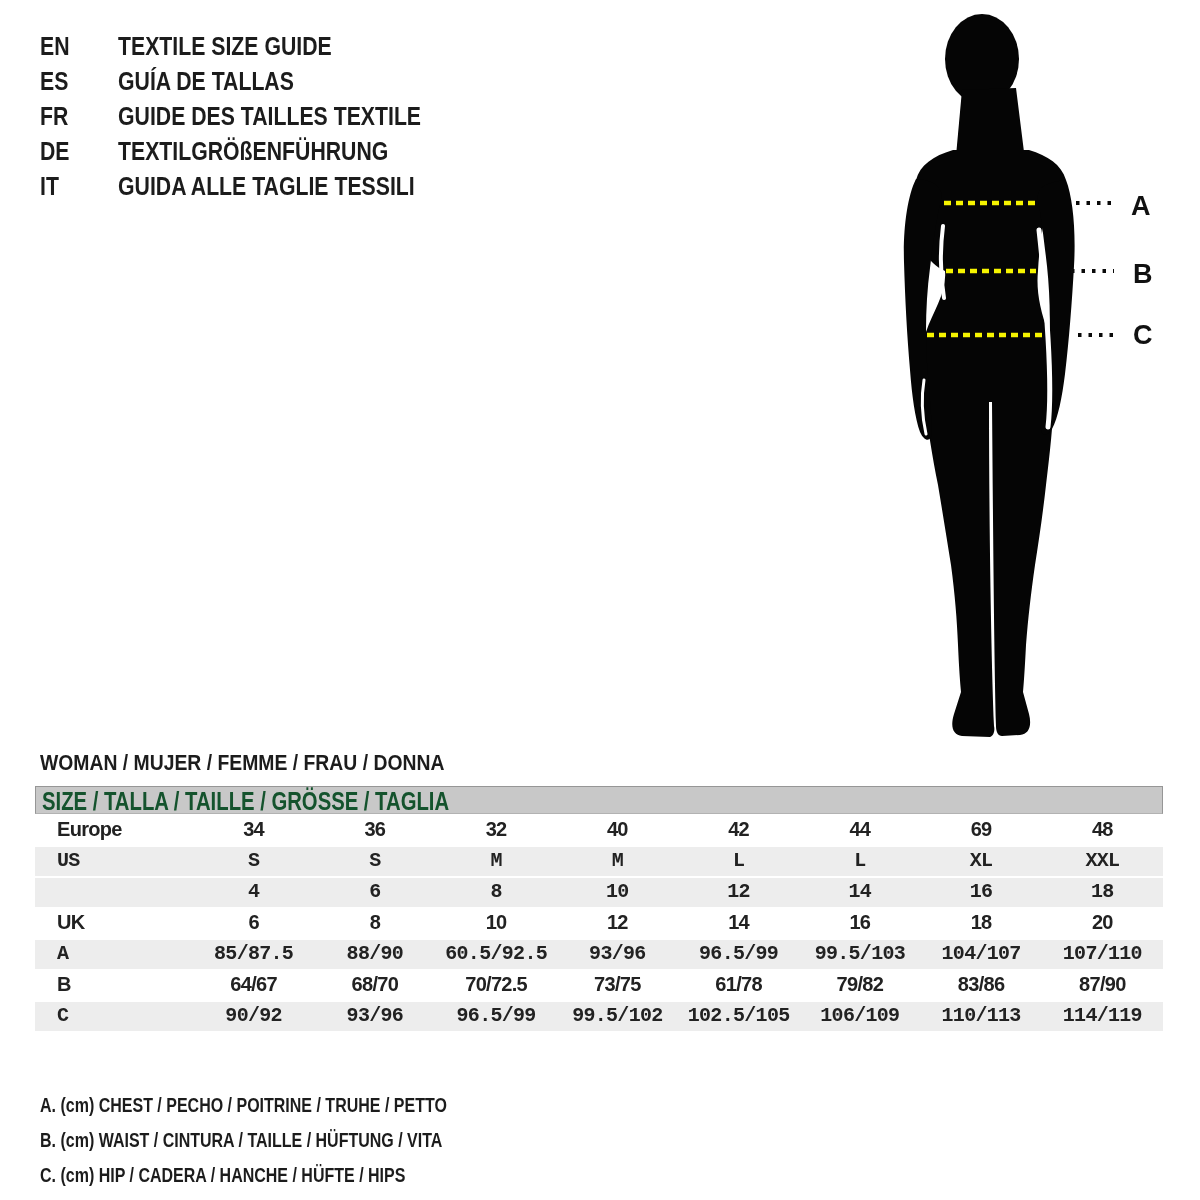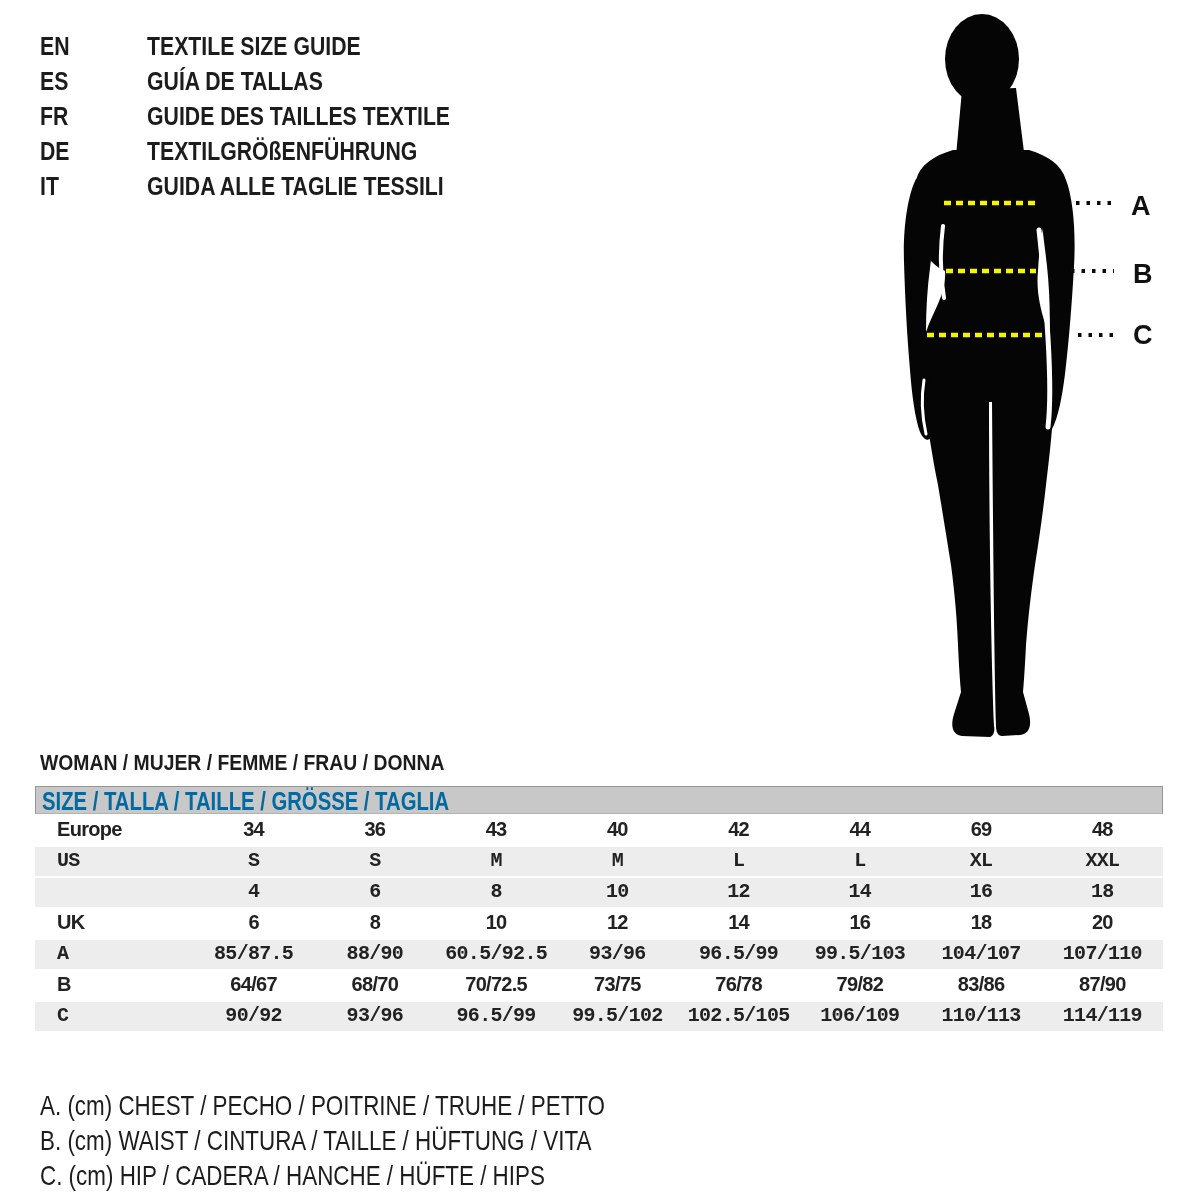--- a/index.html
+++ b/index.html
@@ -6,54 +6,54 @@
   body {
     width:1200px; height:1200px; position:relative;
     background:#ffffff; overflow:hidden;
     font-family:"Liberation Sans", sans-serif;
     color:#1c1c1c;
   }
   .cond { display:inline-block; transform:scaleX(0.82); transform-origin:0 50%; white-space:nowrap; }
 
   
   .lang-list { position:absolute; left:40px; top:29px; }
-  .lang-row { display:flex; height:35px; line-height:35px;gap:29px; }
+  .lang-row { display:flex; height:35px; line-height:35px; }
   .lang-code  { width:78px; font-size:25px; font-weight:700; transform:scaleX(0.85); transform-origin:0 50%; }
   .lang-title { font-size:25px; font-weight:700; transform:scaleX(0.85); transform-origin:0 50%; white-space:nowrap; }
 
   
   .figure-wrap { position:absolute; left:880px; top:0; width:320px; height:760px; }
 
   
   .section-title {
     position:absolute; left:40px; top:737px; height:28px; line-height:28px;
     font-size:22px; font-weight:700;margin-top:12px;
   }
   .section-title .cond { transform:scaleX(0.88); }
 
   
   .size-table { position:absolute; left:35px; top:786px; width:1128px; }
   .thead {
     height:28px; line-height:28px; background:var(--bar-gray,#c8c8c8);
     border:1px solid #969696; border-bottom-color:#b2b2b2;
     box-sizing:border-box; padding-left:6px;
-    font-size:26px; font-weight:700; color:#0369a1;
+    font-size:26px; font-weight:700; color:#14532d;
   }
   .thead .cond { transform:scaleX(0.78); }
   .trow {
     display:grid; grid-template-columns:158px repeat(8,1fr);
     height:31px; line-height:31px;
   }
   .trow.shaded { background:var(--row-gray,#ededed); box-shadow:inset 0 2px 0 #ffffff;font-family:Liberation Mono, monospace; }
   .tcell { font-size:20px; font-weight:700; letter-spacing:-0.7px; color:#222; text-align:center; overflow:hidden; }
   .tcell.label { text-align:left; padding-left:6px;margin-left:16px; }
 
   
   .legend { position:absolute; left:40px; top:1088px; }
-  .legend-line { height:35px; line-height:35px; font-size:28px; font-weight:400; }
+  .legend-line { height:35px; line-height:35px; font-size:20px; font-weight:700; }
   .legend-line .cond { transform:scaleX(0.8); }
 
   svg text { font-family:"Liberation Sans", sans-serif; }
 </style>
 </head>
 <body>
 
 <div class="lang-list">
     <div class="lang-row">
       <span class="lang-code">EN</span>
@@ -164,21 +164,21 @@
 
 <div class="size-table">
   <div class="thead">
     <span class="cond">SIZE / TALLA / TAILLE / GRÖSSE / TAGLIA</span>
   </div>
   <div class="tbody">
       <div class="trow">
         <div class="tcell label">Europe</div>
         <div class="tcell val">34</div>
         <div class="tcell val">36</div>
-        <div class="tcell val">43</div>
+        <div class="tcell val">32</div>
         <div class="tcell val">40</div>
         <div class="tcell val">42</div>
         <div class="tcell val">44</div>
         <div class="tcell val">69</div>
         <div class="tcell val">48</div>
       </div>
       <div class="trow shaded">
         <div class="tcell label">US</div>
         <div class="tcell val">S</div>
         <div class="tcell val">S</div>
@@ -221,21 +221,21 @@
         <div class="tcell val">99.5/103</div>
         <div class="tcell val">104/107</div>
         <div class="tcell val">107/110</div>
       </div>
       <div class="trow">
         <div class="tcell label">B</div>
         <div class="tcell val">64/67</div>
         <div class="tcell val">68/70</div>
         <div class="tcell val">70/72.5</div>
         <div class="tcell val">73/75</div>
-        <div class="tcell val">76/78</div>
+        <div class="tcell val">61/78</div>
         <div class="tcell val">79/82</div>
         <div class="tcell val">83/86</div>
         <div class="tcell val">87/90</div>
       </div>
       <div class="trow shaded">
         <div class="tcell label">C</div>
         <div class="tcell val">90/92</div>
         <div class="tcell val">93/96</div>
         <div class="tcell val">96.5/99</div>
         <div class="tcell val">99.5/102</div>

